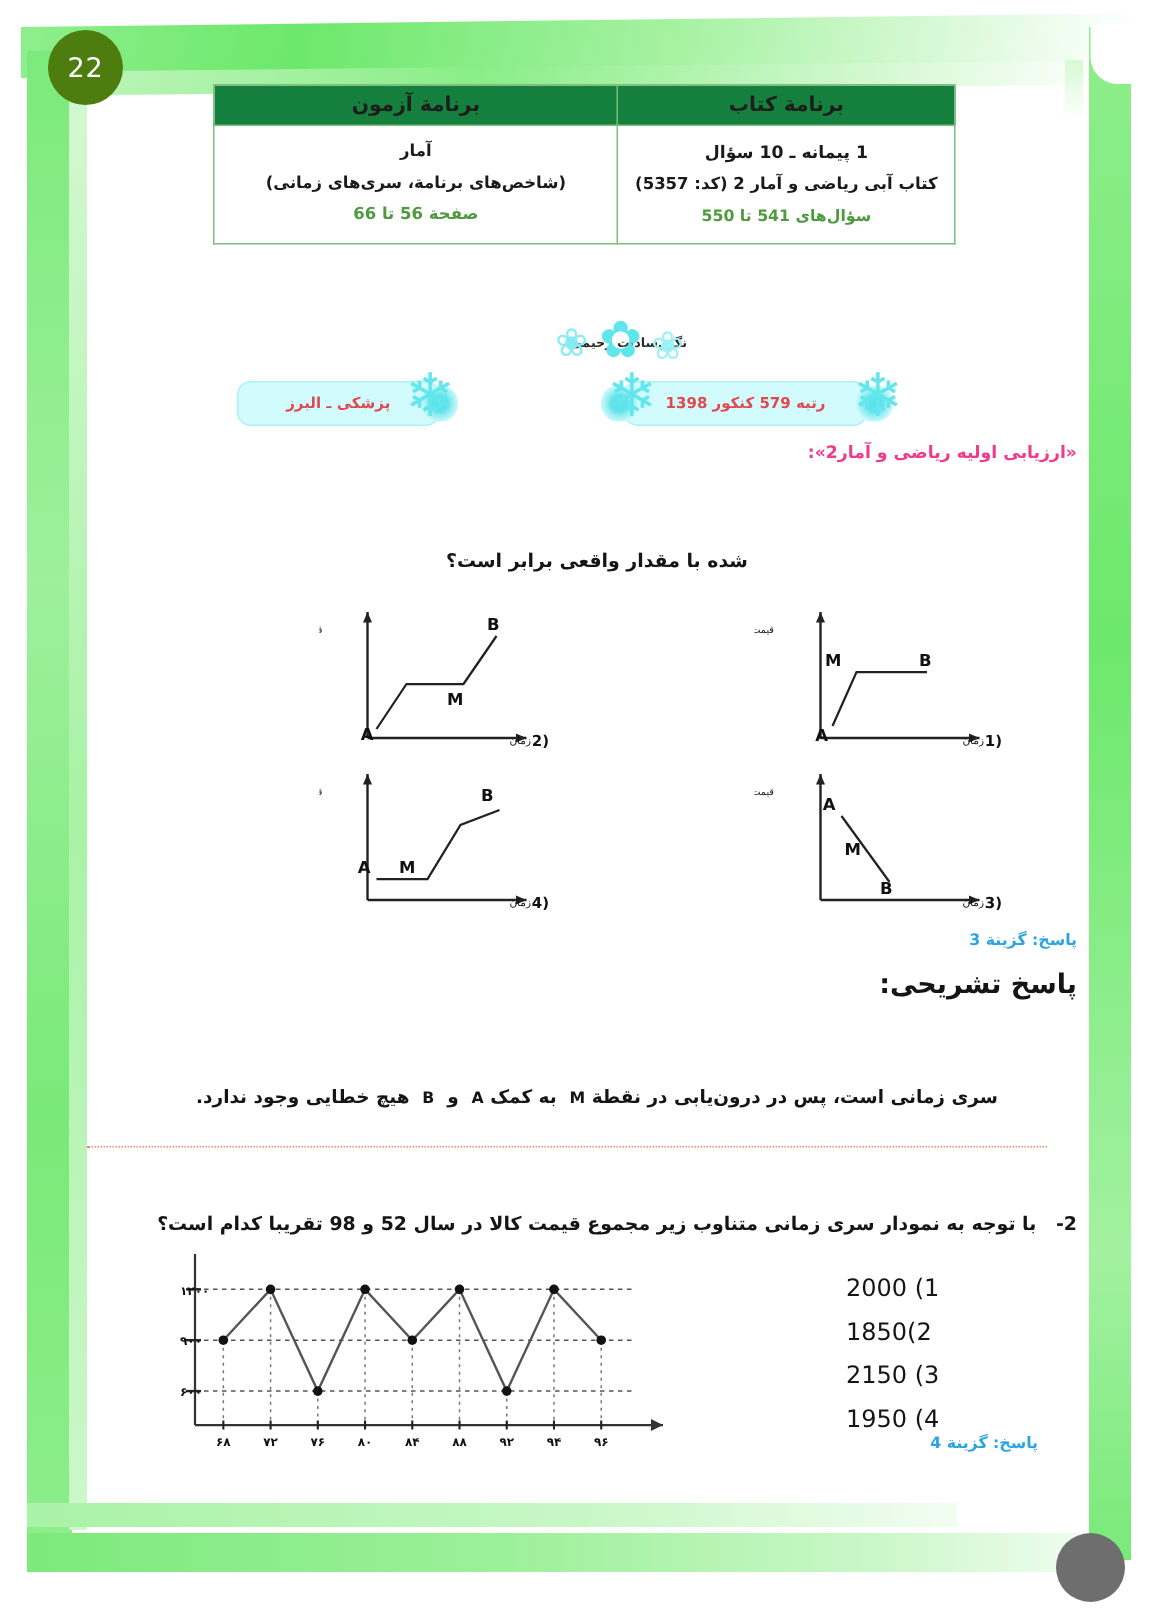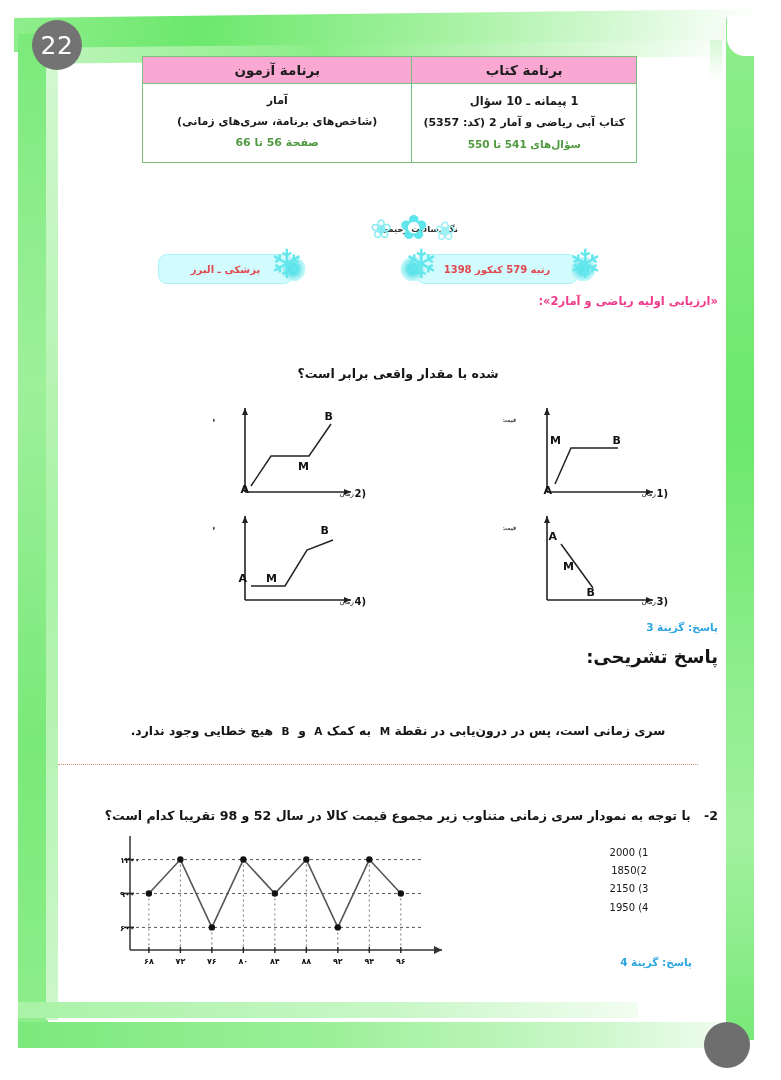--- a/index.html
+++ b/index.html
@@ -59,24 +59,24 @@
     left:710px; top:40px; width:12px; height:40px;
     background:linear-gradient(180deg,#d6f9d4,#ffffff);
   }
   .corner-tr {
     position:absolute; right:14px; top:16px; width:40px; height:40px;
     background:#ffffff; border-radius:0 0 0 18px;
   }
   .page-badge {
     position:absolute; left:32px; top:20px;
     width:50px; height:50px; border-radius:50%;
-    background:#737373;
+    background:#4d7c0f;
     color:#ffffff;
     display:flex; align-items:center; justify-content:center;
-    font-size:25px; font-weight:400;
+    font-size:18px; font-weight:400;
     font-family:"DejaVu Sans",sans-serif;
     letter-spacing:0.5px;
     z-index:6;
   }
   .corner-dot {
     position:absolute; left:704px; top:1022px;
     width:46px; height:46px; border-radius:50%;
     background:#6e6e6e; z-index:6;
   }
 
@@ -99,21 +99,21 @@
   .hdr-title-cell { padding:8px 6px 10px; }
   .hdr-title1 {
     color:#2aa5e0; font-size:15.5px; font-weight:bold; line-height:1.5;
     direction:rtl;
   }
   .hdr-title2 {
     color:#2aa5e0; font-size:15.5px; font-weight:bold; line-height:1.6;
     direction:rtl;
   }
   .hdr-sub {
-    background:#f9a8d4;
+    background:#15803d;
     font-size:13.5px; font-weight:bold; color:#1d1d1d;
     padding:5px 4px; direction:rtl;
   }
   .hdr-body { padding:6px 8px 8px; direction:rtl; }
   .hdr-body .ln { font-size:11px; font-weight:bold; color:#1a1a1a; line-height:1.9; }
   .hdr-body .ln.big { font-size:11.5px; }
   .hdr-body .ln.green { color:#4f9a3f; }
   .hdr-body-r .ln { font-size:11px; font-weight:bold; line-height:1.95; }
   .hdr-body-r .ln.green { color:#4f9a3f; font-size:10.5px; }
 
@@ -204,23 +204,23 @@
 
   .chart-box {
     position:absolute; left:20px; top:788px;
     width:370px; height:150px;
   }
   .opt2-list {
     position:absolute; right:24px; top:798px;
     width:130px; direction:rtl; text-align:center;
   }
   .opt2-item {
-    font-size:10px; color:#151515; line-height:1.82;
+    font-size:16px; color:#151515; line-height:1.82;
     font-family:"DejaVu Sans",sans-serif;
-    direction:ltr; text-align:center;
+    direction:ltr; text-align:left;
   }
   .ans-key-2 { position:absolute; right:26px; top:910px; color:#2aa5e0;
                font-size:10.5px; font-weight:bold; direction:rtl; white-space:nowrap; }
 </style>
 </head>
 <body>
 
 <div id="page">
 
   <div class="deco-band band-top"></div>

